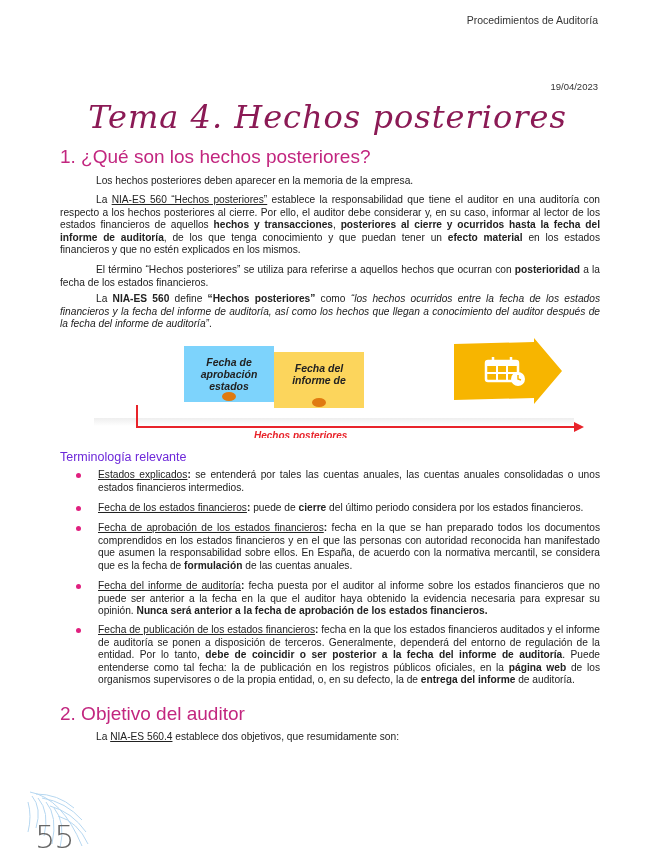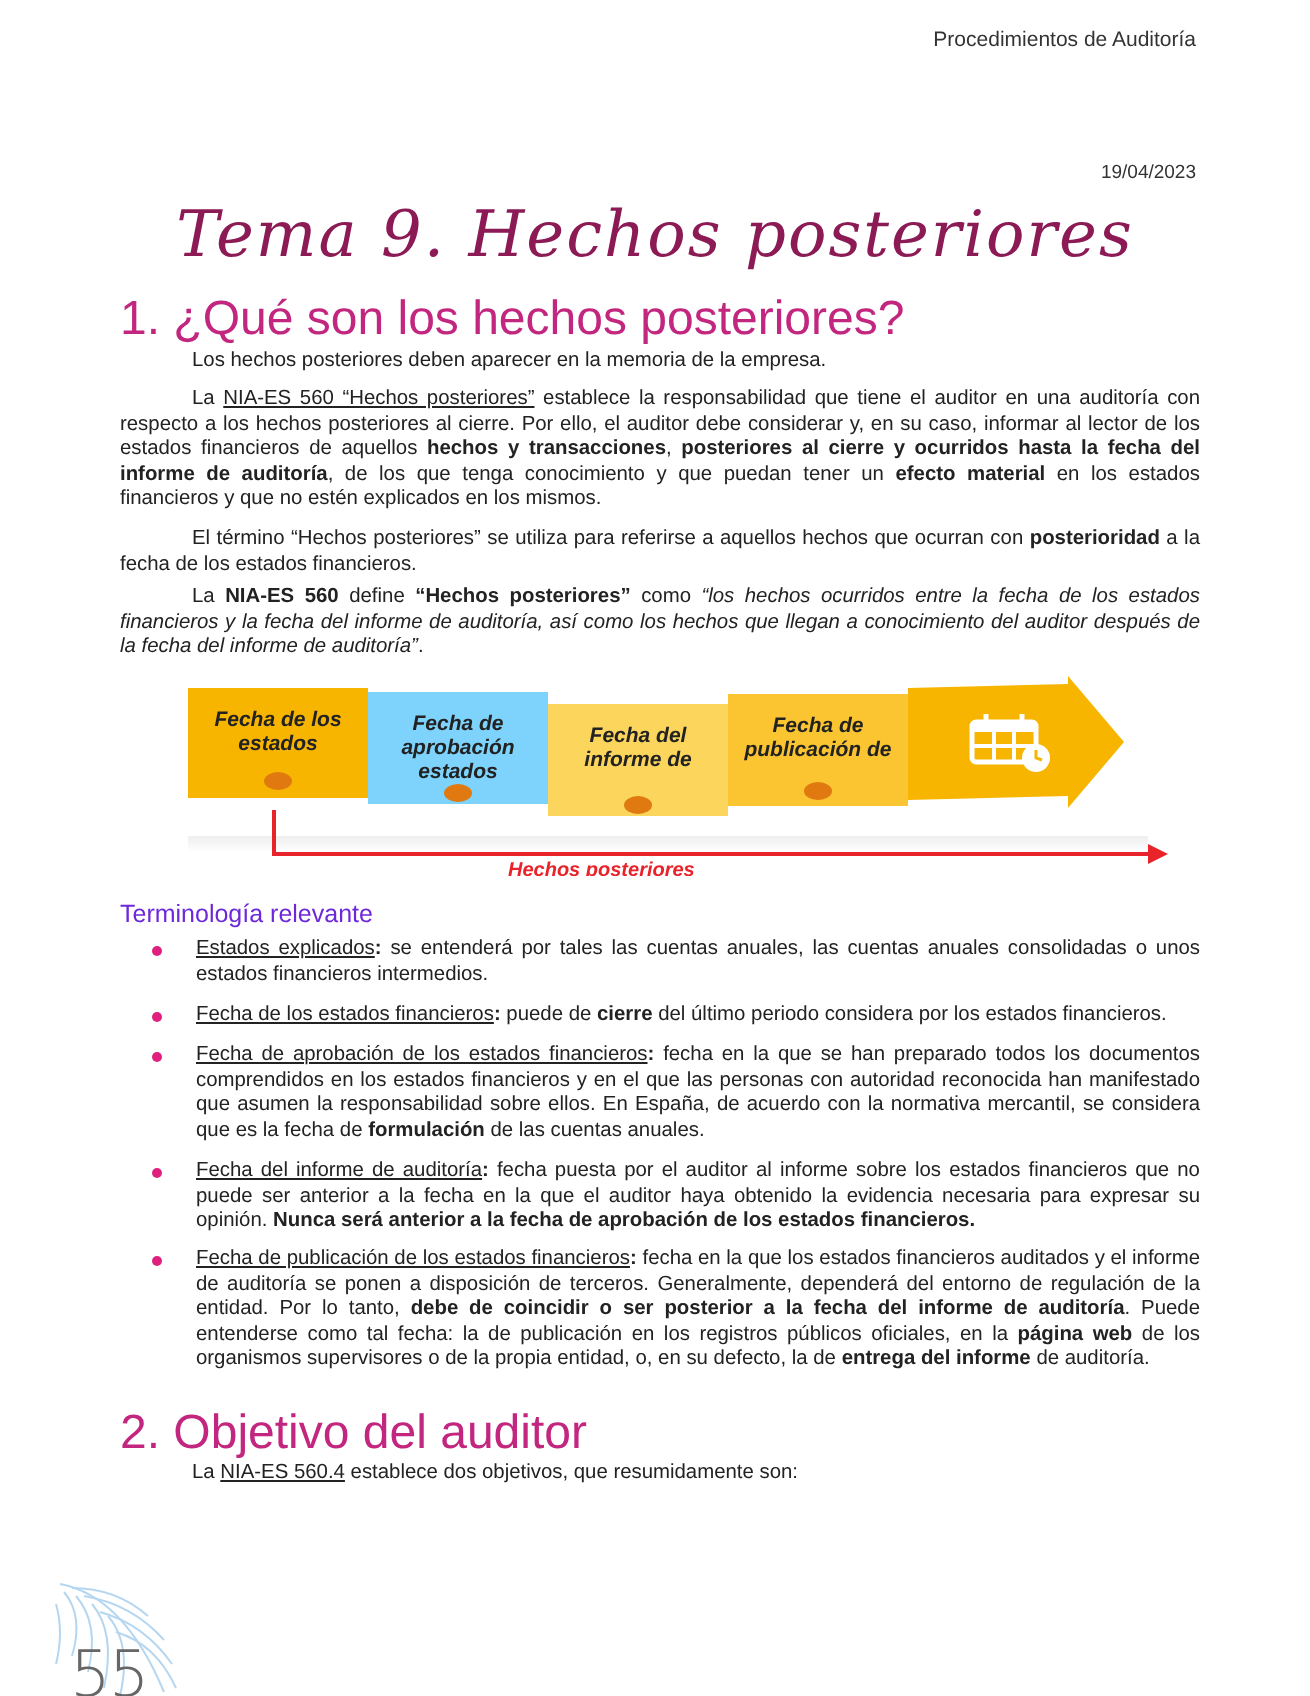--- a/index.html
+++ b/index.html
@@ -4,21 +4,21 @@
 <style>
   html, body { margin:0; padding:0; background:#ffffff; }
   body { width:655px; height:848px; position:relative; overflow:hidden;
          font-family:"Liberation Sans", sans-serif; color:#222; }
   .hdr-right { position:absolute; right:57px; font-size:10.5px; color:#333;padding-left:27px; }
   #hdr-title { top:14px; }
   #hdr-date { top:81px; font-size:9.5px; }
   .doc-title { position:absolute; top:98px; left:0; width:655px; text-align:center;
     font-family:"DejaVu Serif", serif; font-style:italic; font-size:32px; color:#8b1a55;
     letter-spacing:1px; }
-  h2.sec { position:absolute; left:60px; margin:0; font-weight:normal; font-size:24px; color:#c2267f; }
+  h2.sec { position:absolute; left:60px; margin:0; font-weight:normal; font-size:19px; color:#c2267f; }
   .p { position:absolute; left:60px; width:540px; font-size:10.2px; line-height:12.6px;
        text-align:justify; color:#222; }
   .ind { text-indent:36px; }
   u { text-decoration:underline; }
   b { font-weight:bold; }
   .sub { position:absolute; left:60px; top:450px; font-size:12.5px; color:#6d28d9; }
   .bul { position:absolute; left:98px; width:502px; font-size:10.2px; line-height:12.6px; text-align:justify; }
   .bul::before { content:""; position:absolute; left:-22px; top:4px; width:5px; height:5px; border-radius:50%; background:#e0207f; }
   
   .diagram { position:absolute; left:94px; top:338px; width:500px; height:100px; }
@@ -36,55 +36,47 @@
               color:#e8232a; height:8px; overflow:hidden; line-height:12px; }
   .page-num { position:absolute; left:35px; top:818px; font-size:32px; color:#666; font-family:"DejaVu Sans", sans-serif; font-weight:200; letter-spacing:-1px; }
   .feather { position:absolute; left:22px; top:788px; }
 </style>
 </head>
 <body>
 
 <div class="hdr-right" id="hdr-title">Procedimientos de Auditoría</div>
 <div class="hdr-right" id="hdr-date">19/04/2023</div>
 
-<div class="doc-title">Tema 9. Hechos posteriores</div>
+<div class="doc-title">Tema 4. Hechos posteriores</div>
 
 <h2 class="sec" style="top:146px;">1. ¿Qué son los hechos posteriores?</h2>
 
 <div class="p ind" style="top:175px;">Los hechos posteriores deben aparecer en la memoria de la empresa.</div>
 
 <div class="p ind" style="top:194px;">
   <span>La </span><u>NIA-ES 560 “Hechos posteriores”</u><span> establece la responsabilidad que tiene el auditor en una auditoría con respecto a los hechos posteriores al cierre. Por ello, el auditor debe considerar y, en su caso, informar al lector de los estados financieros de aquellos </span><b>hechos y transacciones</b><span>, </span><b>posteriores al cierre y ocurridos hasta la fecha del informe de auditoría</b><span>, de los que tenga conocimiento y que puedan tener un </span><b>efecto material</b><span> en los estados financieros y que no estén explicados en los mismos.</span>
 </div>
 
 <div class="p ind" style="top:264px;">
   <span>El término “Hechos posteriores” se utiliza para referirse a aquellos hechos que ocurran con </span><b>posterioridad</b><span> a la fecha de los estados financieros.</span>
 </div>
 
 <div class="p ind" style="top:293px;">
   <span>La </span><b>NIA-ES 560</b><span> define </span><b>“Hechos posteriores”</b><span> como </span><i>“los hechos ocurridos entre la fecha de los estados financieros y la fecha del informe de auditoría, así como los hechos que llegan a conocimiento del auditor después de la fecha del informe de auditoría”</i><span>.</span>
 </div>
 
 <div class="diagram">
   <div class="shadow"></div>
-  <div class="seg" style="left:0; top:6px; width:90px; height:55px; background:#f7b500;">
-    <span style="width:70px;">Fecha de los estados</span>
-    <div class="dot" style="top:42px;"></div>
-  </div>
   <div class="seg" style="left:90px; top:8px; width:90px; height:56px; background:#7dd3fc;">
     <span style="width:70px; height:36px; overflow:hidden; display:block;">Fecha de aprobación estados</span>
     <div class="dot" style="top:46px;"></div>
   </div>
   <div class="seg" style="left:180px; top:14px; width:90px; height:56px; background:#fcd55c;">
     <span style="width:70px;">Fecha del informe de</span>
     <div class="dot" style="top:46px;"></div>
-  </div>
-  <div class="seg" style="left:270px; top:9px; width:90px; height:56px; background:#fbc531;">
-    <span style="width:80px;">Fecha de publicación de</span>
-    <div class="dot" style="top:44px;"></div>
   </div>
   <svg style="position:absolute; left:360px; top:0;" width="110" height="66" viewBox="0 0 110 66">
     <polygon points="0,6 80,4 80,0 108,33 80,66 80,60 0,62" fill="#f7b500"></polygon>
   </svg>
   <svg style="position:absolute; left:390px; top:18px;" width="44" height="30" viewBox="0 0 44 30">
     <rect x="2" y="5" width="32" height="20" rx="2" fill="none" stroke="#fff" stroke-width="2.5"></rect>
     <rect x="2" y="5" width="32" height="5" fill="#fff"></rect>
     <line x1="2" y1="17" x2="34" y2="17" stroke="#fff" stroke-width="2"></line>
     <line x1="13" y1="10" x2="13" y2="25" stroke="#fff" stroke-width="2"></line>
     <line x1="23" y1="10" x2="23" y2="25" stroke="#fff" stroke-width="2"></line>

